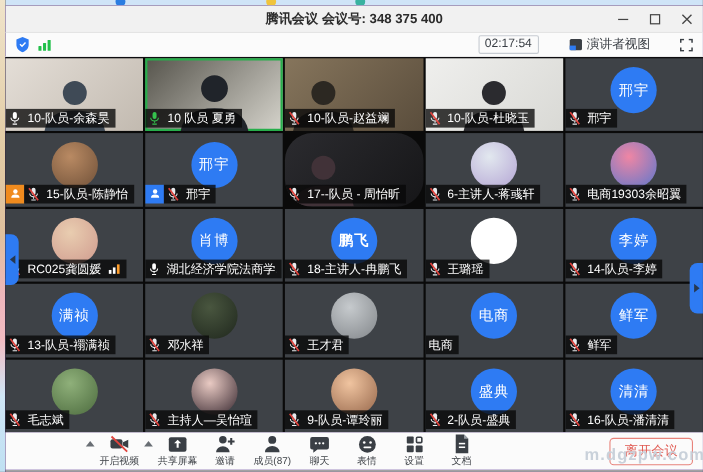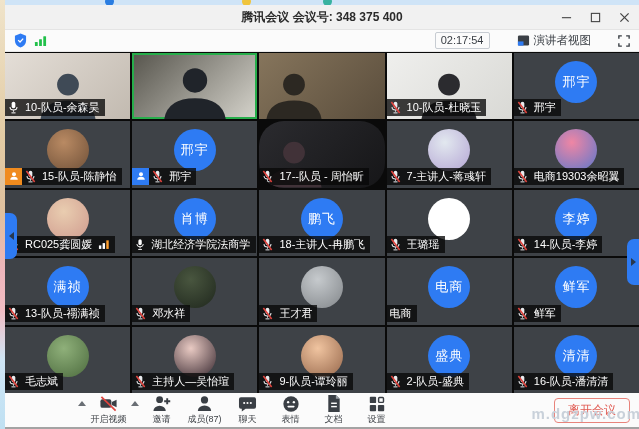--- a/index.html
+++ b/index.html
@@ -128,28 +128,51 @@
             </div>
           </div>
         </div>
         <div class="tile active" style="background: linear-gradient(135deg, rgb(86, 84, 76), rgb(214, 212, 204));">
           <div class="sil">
             <svg viewBox="0 0 100 72" preserveAspectRatio="xMidYMax meet" style="position:absolute;bottom:0;left:50%;transform:translateX(-50%);width:93%;height:88%">
               <circle cx="50" cy="24" r="15" fill="#20242a"></circle>
               <path d="M12 72q4-26 38-26t38 26z" fill="#20242a"></path>
             </svg>
           </div>
+          <div class="labelrow">
+            <div class="capsule">
+              <svg width="11" height="13" viewBox="0 0 12 13.5">
+                <rect x="4" y="0.5" width="4" height="7" rx="2" fill="#35c24d"></rect>
+                <path d="M2.2 6.2a3.8 3.3 0 0 0 7.6 0" fill="none" stroke="#35c24d" stroke-width="1.1"></path>
+                <line x1="6" y1="9.8" x2="6" y2="11.3" stroke="#35c24d" stroke-width="1.1"></line>
+                <line x1="3.8" y1="12.6" x2="8.2" y2="12.6" stroke="#35c24d" stroke-width="1.1"></line>
+              </svg>
+              <span class="pname">10 队员 夏勇</span>
+            </div>
+          </div>
         </div>
         <div class="tile" style="background: linear-gradient(135deg, rgb(134, 117, 92), rgb(90, 77, 60));">
           <div class="sil">
             <svg viewBox="0 0 100 72" preserveAspectRatio="xMidYMax meet" style="position:absolute;bottom:0;left:28%;transform:translateX(-50%);width:58%;height:88%">
               <circle cx="50" cy="24" r="15" fill="#2c2822"></circle>
               <path d="M12 72q4-26 38-26t38 26z" fill="#2c2822"></path>
             </svg>
           </div>
+          <div class="labelrow">
+            <div class="capsule">
+              <svg width="11" height="13" viewBox="0 0 12 13.5">
+                <rect x="4" y="0.5" width="4" height="7" rx="2" fill="#e8eaed"></rect>
+                <path d="M2.2 6.2a3.8 3.3 0 0 0 7.6 0" fill="none" stroke="#e8eaed" stroke-width="1.1"></path>
+                <line x1="6" y1="9.8" x2="6" y2="11.3" stroke="#e8eaed" stroke-width="1.1"></line>
+                <line x1="3.8" y1="12.6" x2="8.2" y2="12.6" stroke="#e8eaed" stroke-width="1.1"></line>
+                <line x1="1.5" y1="0.8" x2="10.5" y2="12.8" stroke="#e0443e" stroke-width="1.7"></line>
+              </svg>
+              <span class="pname">10-队员-赵益斓</span>
+            </div>
+          </div>
         </div>
         <div class="tile" style="background: linear-gradient(135deg, rgb(239, 239, 237), rgb(217, 217, 213));">
           <div class="sil">
             <svg viewBox="0 0 100 72" preserveAspectRatio="xMidYMax meet" style="position:absolute;bottom:0;left:50%;transform:translateX(-50%);width:58%;height:88%">
               <circle cx="50" cy="24" r="15" fill="#2b2b2f"></circle>
               <path d="M12 72q4-26 38-26t38 26z" fill="#2b2b2f"></path>
             </svg>
           </div>
           <div class="labelrow">
             <div class="capsule">
@@ -245,21 +268,21 @@
           <div class="avatar" style="background: radial-gradient(circle at 40% 32%, rgb(226, 232, 239), rgb(180, 165, 212));"></div>
           <div class="labelrow">
             <div class="capsule">
               <svg width="11" height="13" viewBox="0 0 12 13.5">
                 <rect x="4" y="0.5" width="4" height="7" rx="2" fill="#e8eaed"></rect>
                 <path d="M2.2 6.2a3.8 3.3 0 0 0 7.6 0" fill="none" stroke="#e8eaed" stroke-width="1.1"></path>
                 <line x1="6" y1="9.8" x2="6" y2="11.3" stroke="#e8eaed" stroke-width="1.1"></line>
                 <line x1="3.8" y1="12.6" x2="8.2" y2="12.6" stroke="#e8eaed" stroke-width="1.1"></line>
                 <line x1="1.5" y1="0.8" x2="10.5" y2="12.8" stroke="#e0443e" stroke-width="1.7"></line>
               </svg>
-              <span class="pname">7-主讲人-蒋彧轩</span>
+              <span class="pname">6-主讲人-蒋彧轩</span>
             </div>
           </div>
         </div>
         <div class="tile">
           <div class="avatar" style="background: radial-gradient(circle at 40% 32%, rgb(239, 134, 164), rgb(91, 119, 205));"></div>
           <div class="labelrow">
             <div class="capsule">
               <svg width="11" height="13" viewBox="0 0 12 13.5">
                 <rect x="4" y="0.5" width="4" height="7" rx="2" fill="#e8eaed"></rect>
                 <path d="M2.2 6.2a3.8 3.3 0 0 0 7.6 0" fill="none" stroke="#e8eaed" stroke-width="1.1"></path>
@@ -299,21 +322,21 @@
                 <rect x="4" y="0.5" width="4" height="7" rx="2" fill="#ffffff"></rect>
                 <path d="M2.2 6.2a3.8 3.3 0 0 0 7.6 0" fill="none" stroke="#ffffff" stroke-width="1.1"></path>
                 <line x1="6" y1="9.8" x2="6" y2="11.3" stroke="#ffffff" stroke-width="1.1"></line>
                 <line x1="3.8" y1="12.6" x2="8.2" y2="12.6" stroke="#ffffff" stroke-width="1.1"></line>
               </svg>
               <span class="pname">湖北经济学院法商学...</span>
             </div>
           </div>
         </div>
         <div class="tile">
-          <div class="avatar" style="background: rgb(46, 123, 243);">鹏飞</div>
+          <div class="avatar" style="background: rgb(46, 123, 243); font-weight: bold;">鹏飞</div>
           <div class="labelrow">
             <div class="capsule">
               <svg width="11" height="13" viewBox="0 0 12 13.5">
                 <rect x="4" y="0.5" width="4" height="7" rx="2" fill="#e8eaed"></rect>
                 <path d="M2.2 6.2a3.8 3.3 0 0 0 7.6 0" fill="none" stroke="#e8eaed" stroke-width="1.1"></path>
                 <line x1="6" y1="9.8" x2="6" y2="11.3" stroke="#e8eaed" stroke-width="1.1"></line>
                 <line x1="3.8" y1="12.6" x2="8.2" y2="12.6" stroke="#e8eaed" stroke-width="1.1"></line>
                 <line x1="1.5" y1="0.8" x2="10.5" y2="12.8" stroke="#e0443e" stroke-width="1.7"></line>
               </svg>
               <span class="pname">18-主讲人-冉鹏飞</span>
@@ -508,20 +531,29 @@
         <div class="ticon">
           <svg width="19" height="19" viewBox="0 0 20 20">
             <rect x="1.5" y="5.5" width="11.5" height="9" rx="2" fill="#3a3f45"></rect>
             <path d="M13.5 8.5l5-2.5v8l-5-2.5z" fill="#3a3f45"></path>
             <line x1="2.5" y1="3" x2="17.5" y2="17.5" stroke="#e0443e" stroke-width="1.8"></line>
           </svg>
         </div>
         <div class="lbl">开启视频</div>
       </div>
       <div class="caret"></div>
+      <div class="titem">
+        <div class="ticon">
+          <svg width="19" height="17" viewBox="0 0 20 18">
+            <rect x="1.5" y="1.5" width="17" height="14" rx="2" fill="#3a3f45"></rect>
+            <path d="M10 4l3.4 3.4h-2.4v4.2H9V7.4H6.6z" fill="#fff"></path>
+          </svg>
+        </div>
+        <div class="lbl">共享屏幕</div>
+      </div>
       <div class="titem">
         <div class="ticon">
           <svg width="19" height="19" viewBox="0 0 20 20" fill="#3a3f45">
             <circle cx="8" cy="6" r="3.6"></circle>
             <path d="M1.5 18a6.5 5.6 0 0 1 13 0z"></path>
             <path d="M15 4.5h2v2.2h2.2v2h-2.2v2.2h-2V8.7h-2.2v-2H15z"></path>
           </svg>
         </div>
         <div class="lbl">邀请</div>
       </div>
@@ -551,37 +583,37 @@
             <circle cx="10" cy="10" r="8.5" fill="#3a3f45"></circle>
             <circle cx="6.8" cy="8" r="1.3" fill="#fff"></circle>
             <circle cx="13.2" cy="8" r="1.3" fill="#fff"></circle>
             <rect x="6" y="12" width="8" height="1.8" rx="0.9" fill="#fff"></rect>
           </svg>
         </div>
         <div class="lbl">表情</div>
       </div>
       <div class="titem">
         <div class="ticon">
+          <svg width="18" height="18" viewBox="0 0 20 20">
+            <rect x="2" y="2" width="7" height="7" rx="1" fill="#3a3f45"></rect>
+            <rect x="11.8" y="2.8" width="5.4" height="5.4" rx="1" fill="none" stroke="#3a3f45" stroke-width="1.6"></rect>
+            <rect x="2" y="11" width="7" height="7" rx="1" fill="#3a3f45"></rect>
+            <rect x="11" y="11" width="7" height="7" rx="1" fill="#3a3f45"></rect>
+          </svg>
+        </div>
+        <div class="lbl">设置</div>
+      </div>
+      <div class="titem">
+        <div class="ticon">
           <svg width="16" height="19" viewBox="0 0 16 20">
             <path d="M2 1h8l4 4v14H2z" fill="#3a3f45"></path>
             <path d="M10 1l4 4h-4z" fill="#9aa0a6"></path>
             <rect x="5" y="9" width="6" height="1.5" fill="#fff"></rect>
             <rect x="5" y="12.5" width="6" height="1.5" fill="#fff"></rect>
           </svg>
         </div>
         <div class="lbl">文档</div>
       </div>
-      <div class="titem">
-        <div class="ticon">
-          <svg width="18" height="18" viewBox="0 0 20 20">
-            <rect x="2" y="2" width="7" height="7" rx="1" fill="#3a3f45"></rect>
-            <rect x="11.8" y="2.8" width="5.4" height="5.4" rx="1" fill="none" stroke="#3a3f45" stroke-width="1.6"></rect>
-            <rect x="2" y="11" width="7" height="7" rx="1" fill="#3a3f45"></rect>
-            <rect x="11" y="11" width="7" height="7" rx="1" fill="#3a3f45"></rect>
-          </svg>
-        </div>
-        <div class="lbl">设置</div>
-      </div>
       <button class="leave">离开会议</button>
   </div>
 
   <div class="watermark">m.dgzpw.com</div>
 </div>
 
 </body></html>

